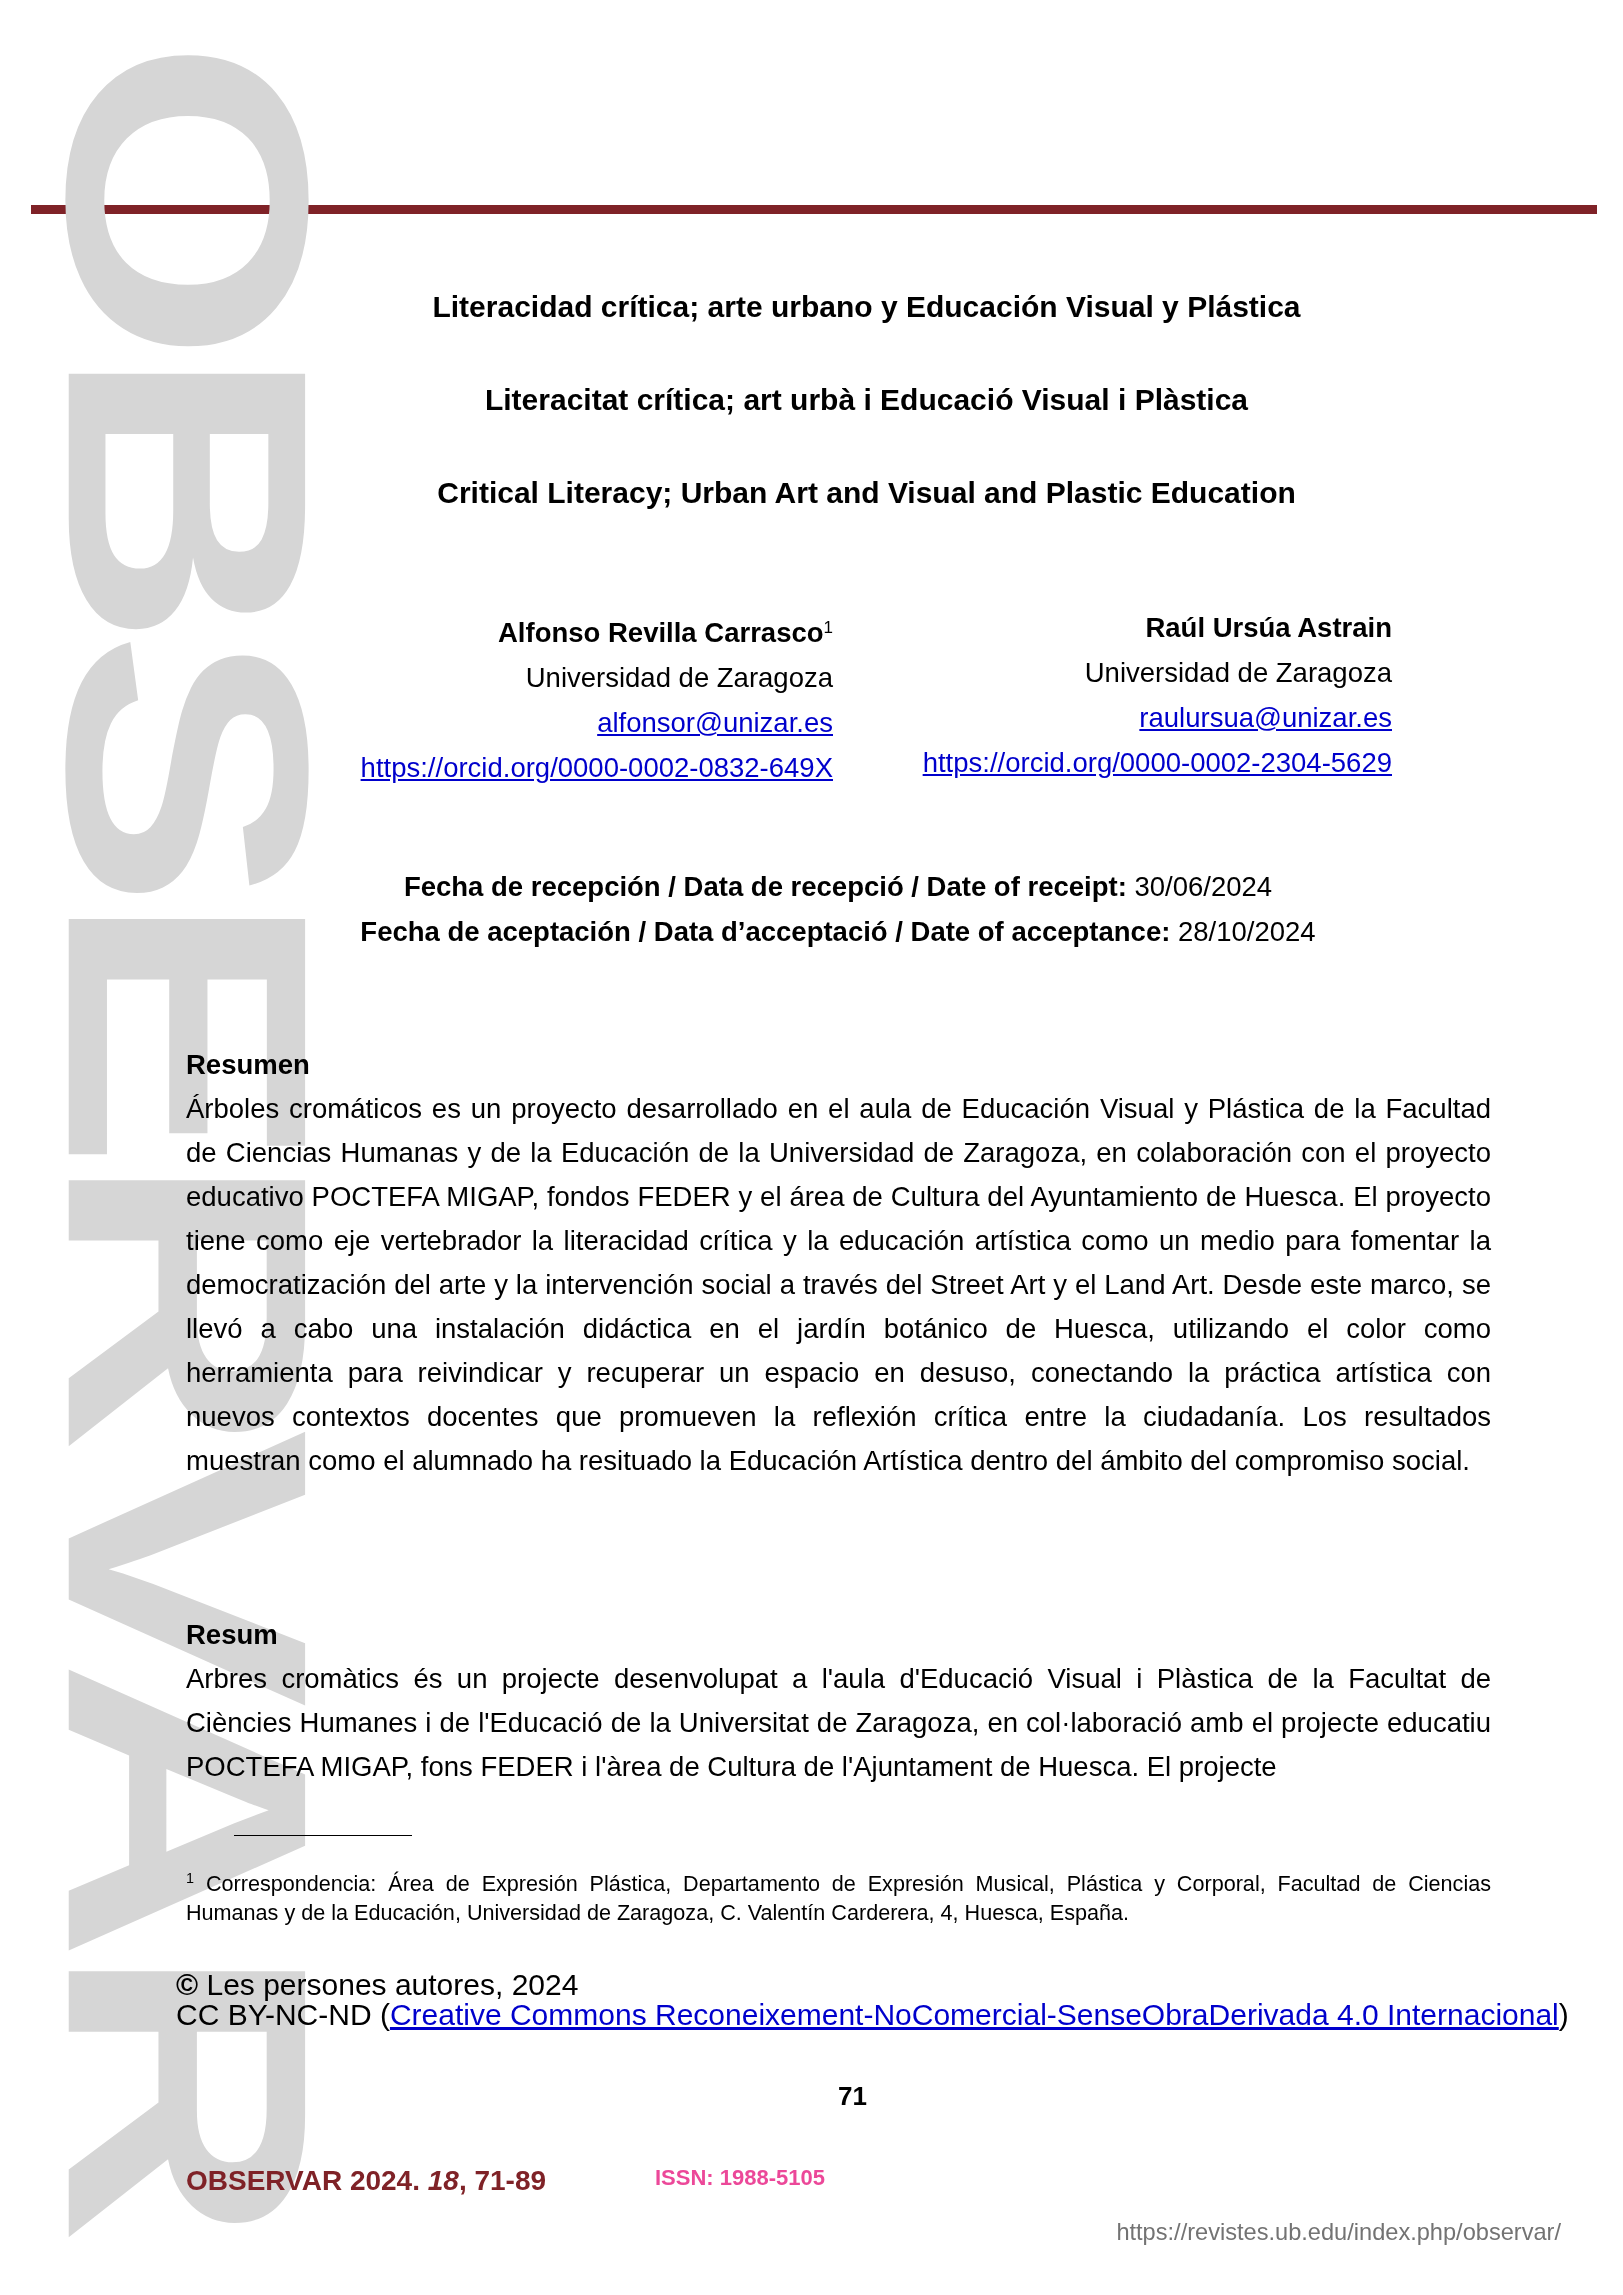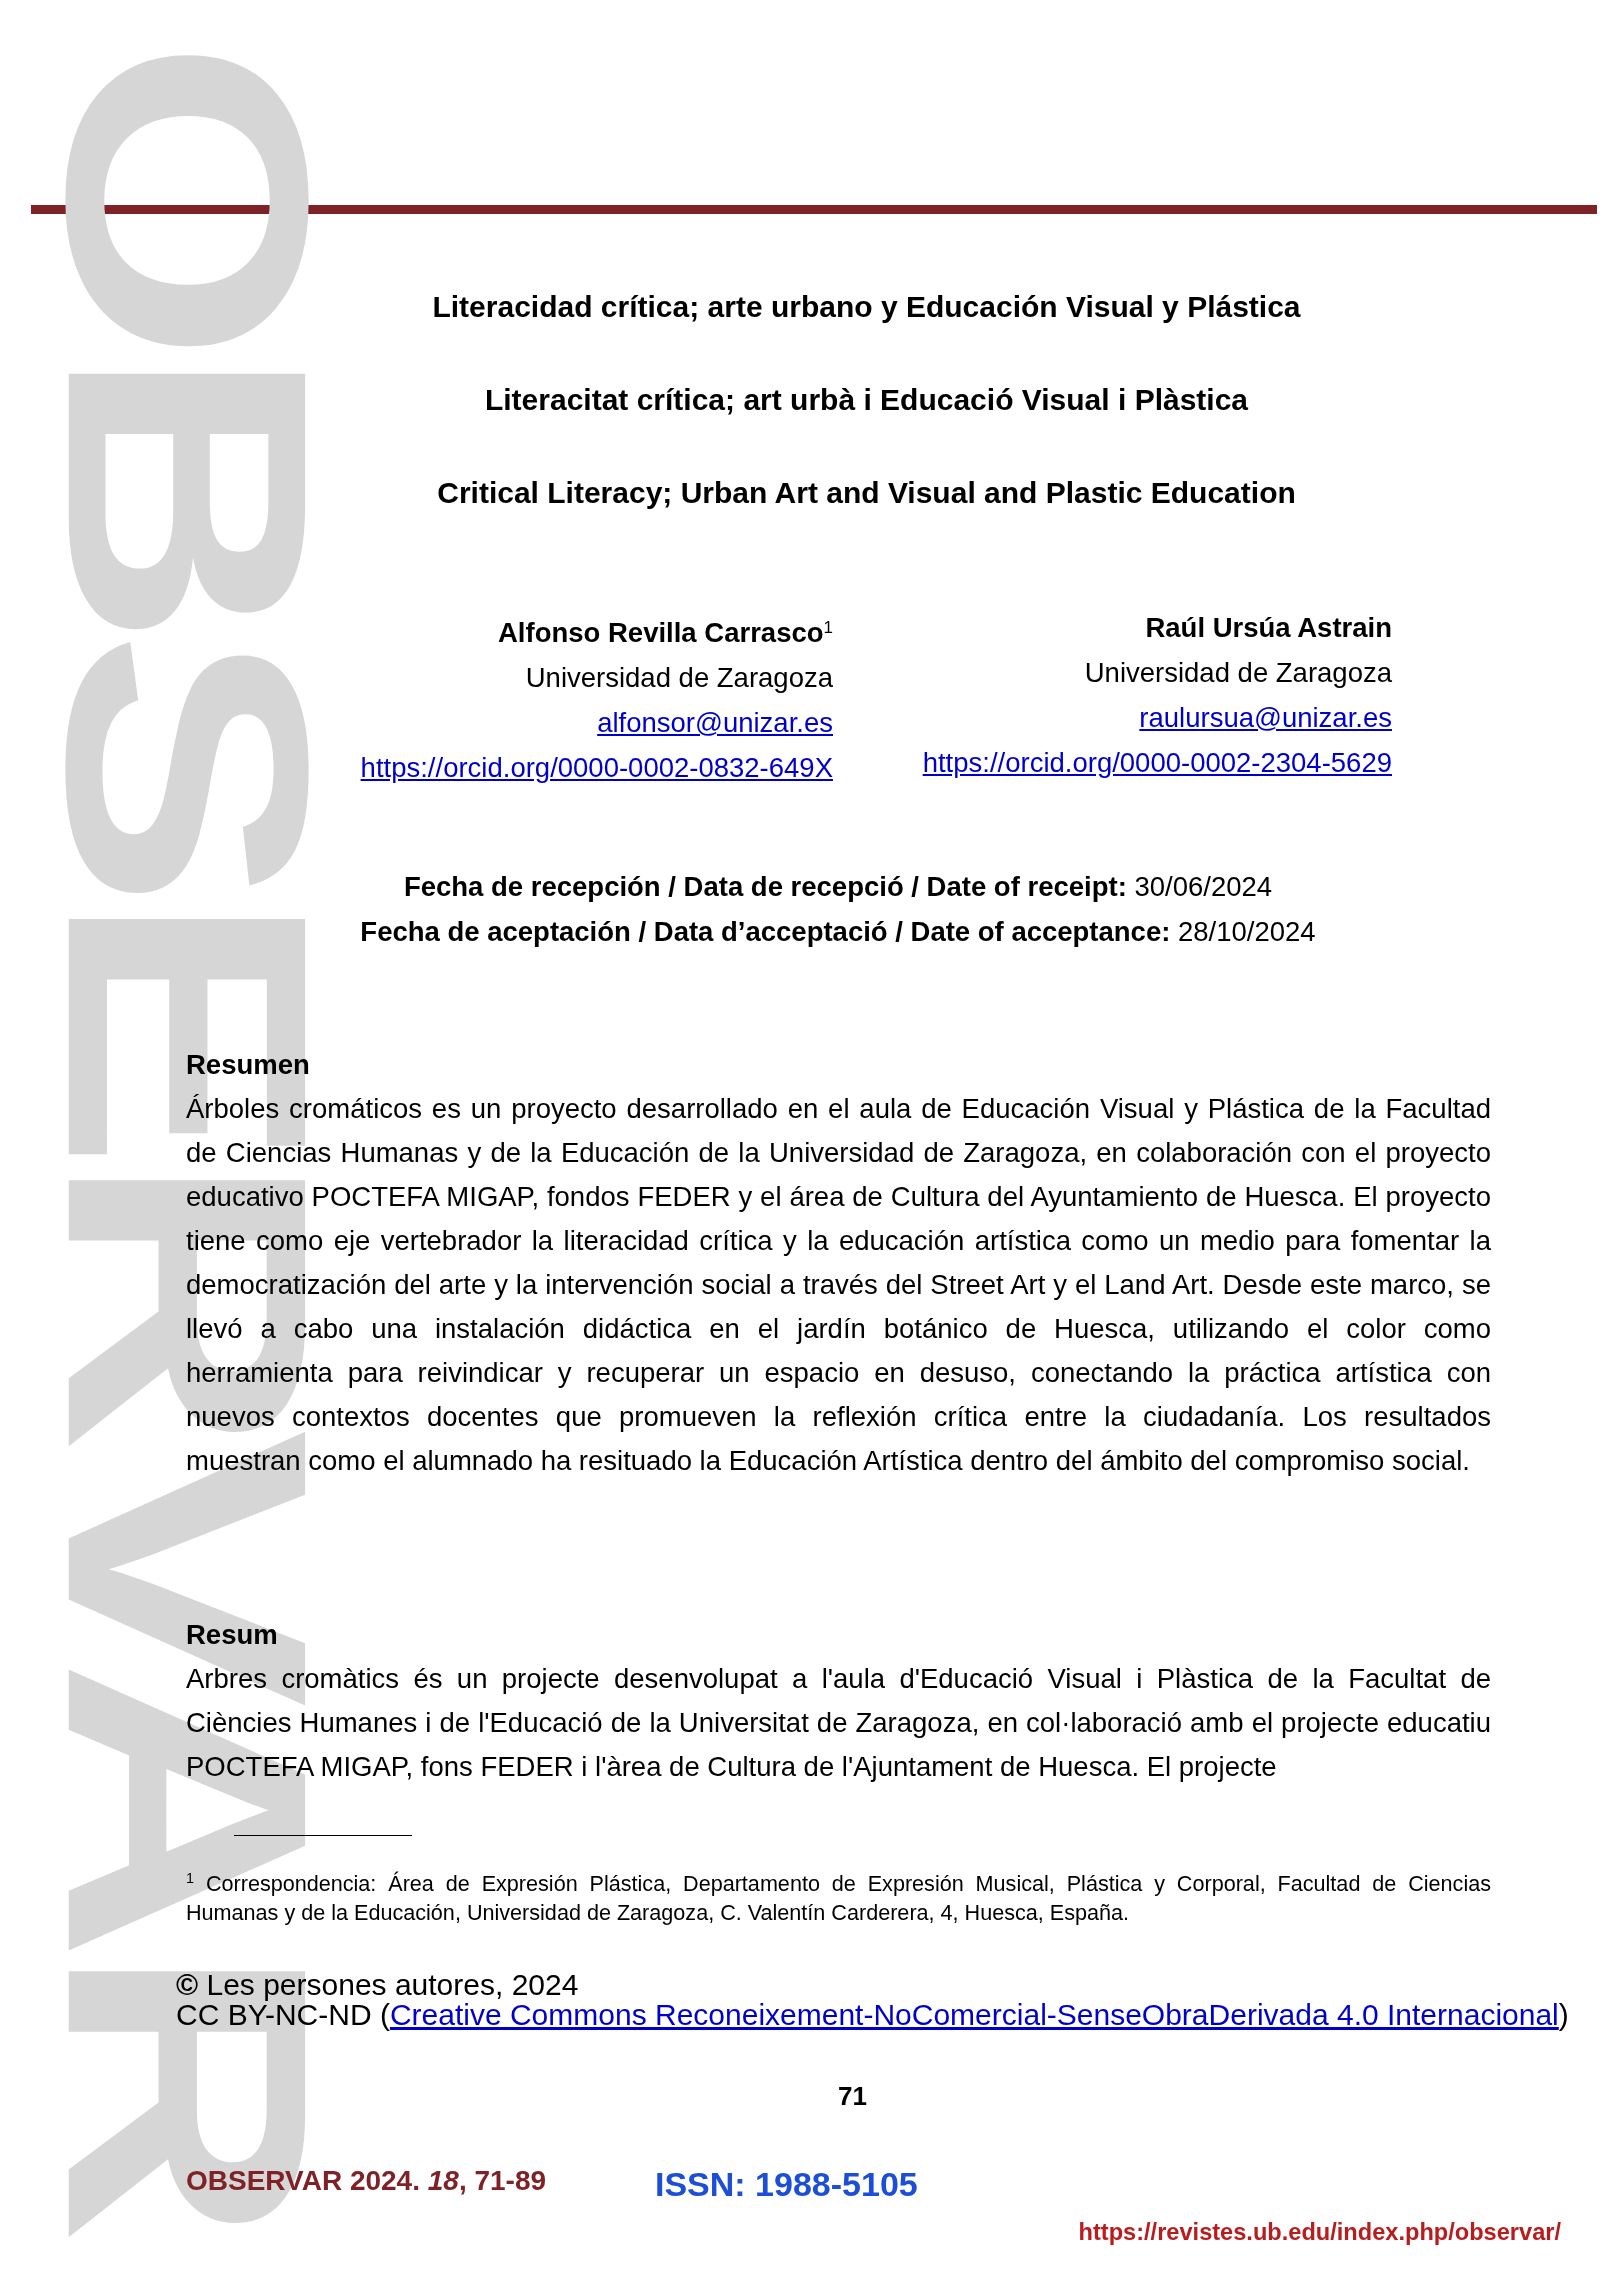--- a/index.html
+++ b/index.html
@@ -34,22 +34,22 @@
   .fn-rule { position:absolute; left:234px; top:1835px; width:178px; height:1.3px; background:#000; z-index:3; }
   .footnote { position:absolute; left:186px; width:1305px; top:1864px; font-size:21.6px; line-height:29px; text-align:justify; z-index:3; }
   .footnote sup { font-size:14.4px; vertical-align:7.9px; }
 
   .license { position:absolute; left:176px; top:1970px; font-size:30px; line-height:29.5px; z-index:3; }
 
   .pagenum { position:absolute; left:838px; width:65px; top:2081px; text-align:left; font-size:26px; font-weight:bold; z-index:3; }
 
   .journal { position:absolute; left:186px; top:2165px; font-size:28px; font-weight:bold; color:#7f2227; z-index:3; white-space:nowrap; }
   .journal i { font-style:italic; }
-  .issn { position:absolute; left:655px; top:2165px; font-size:34px; font-weight:bold; color:#1d4ed8; z-index:3; }
-  .site-url { position:absolute; right:62px; top:2219px; font-size:23.6px; font-weight:bold; color:#b91c1c; z-index:3; }
+  .issn { position:absolute; left:655px; top:2165px; font-size:22px; font-weight:bold; color:#ec4899; z-index:3; }
+  .site-url { position:absolute; right:62px; top:2219px; font-size:23.6px; font-weight:normal; color:#737373; z-index:3; }
 </style>
 </head>
 <body>
 
 <div class="topbar"></div>
 
 <div class="watermark">
   <div class="wm-text">OBSERVAR</div>
 </div>
 

